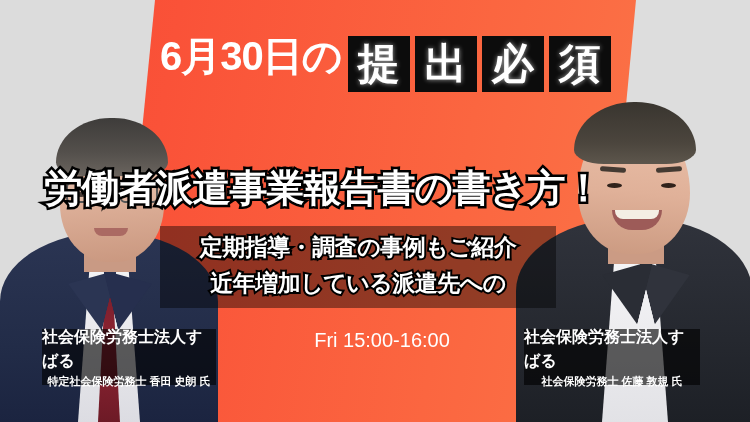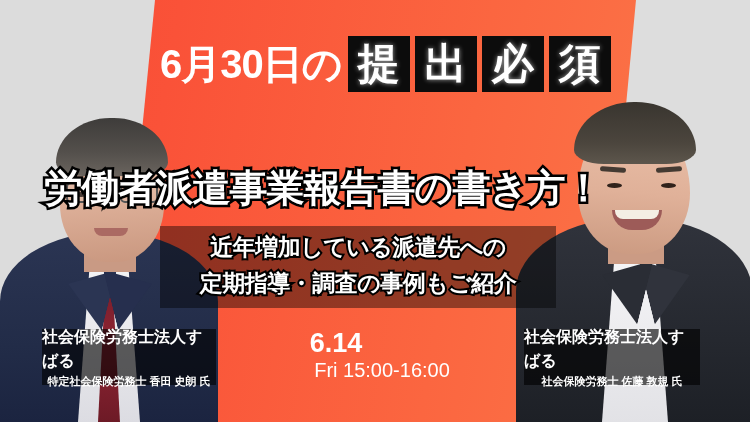--- a/index.html
+++ b/index.html
@@ -160,21 +160,21 @@
     background:#9d5b58; border-radius:0 0 26px 26px; overflow:hidden;
   }
   .pr-teeth {
     position:absolute; top:0; left:3px; width:44px; height:9px;
     background:#f4efe4; border-radius:0 0 8px 8px;
   }
 
   
   .line1 {
     position:absolute; left:160px; top:36px;
-    display:flex; align-items:center; gap:4px;
+    display:flex; align-items:flex-start; gap:4px;
     z-index:6;
   }
   .line1-pre {
     color:#ffffff; font-size:40px; font-weight:700; letter-spacing:-1px;
     line-height:1; white-space:nowrap;
   }
   .kanji-boxes { display:flex; gap:5px; margin-left:2px; }
   .kbox {
     width:62px; height:56px;
     background:#0c0c0c;
@@ -300,26 +300,25 @@
       <span class="kbox">必</span>
       <span class="kbox">須</span>
     </div>
   </div>
 
 
   <div class="main-title">労働者派遣事業報告書の書き方！</div>
 
   <div class="sub-band"></div>
   <div class="sub-text">
+    <div>定期指導・調査の事例もご紹介</div>
     <div>近年増加している派遣先への</div>
-    <div>定期指導・調査の事例もご紹介</div>
   </div>
 
   <div class="date-block">
-    <div class="date-day">6.14</div>
     <div class="date-time">Fri 15:00-16:00</div>
   </div>
 
   <div class="nameplate left">
     <span class="np-firm">社会保険労務士法人すばる</span>
     <span class="np-name">特定社会保険労務士 香田 史朗 氏</span>
   </div>
   <div class="nameplate right">
     <span class="np-firm">社会保険労務士法人すばる</span>
     <span class="np-name">社会保険労務士 佐藤 敦規 氏</span>

